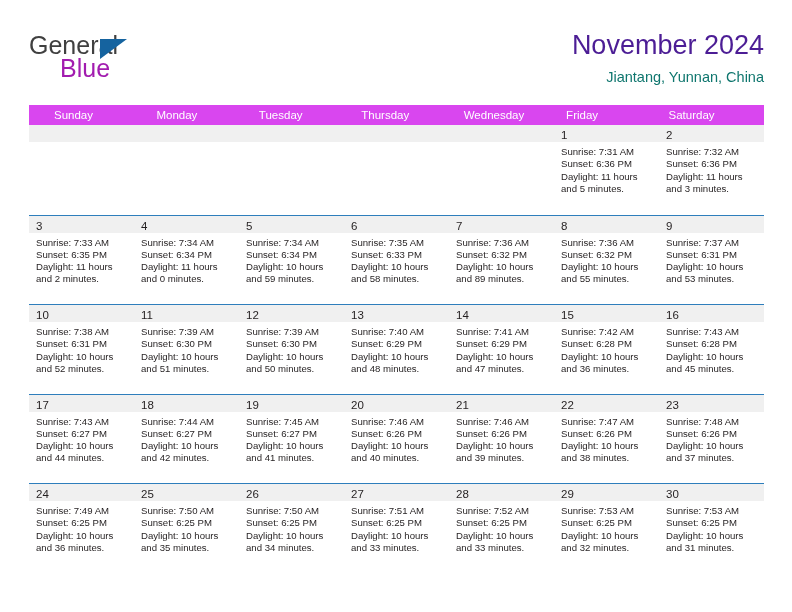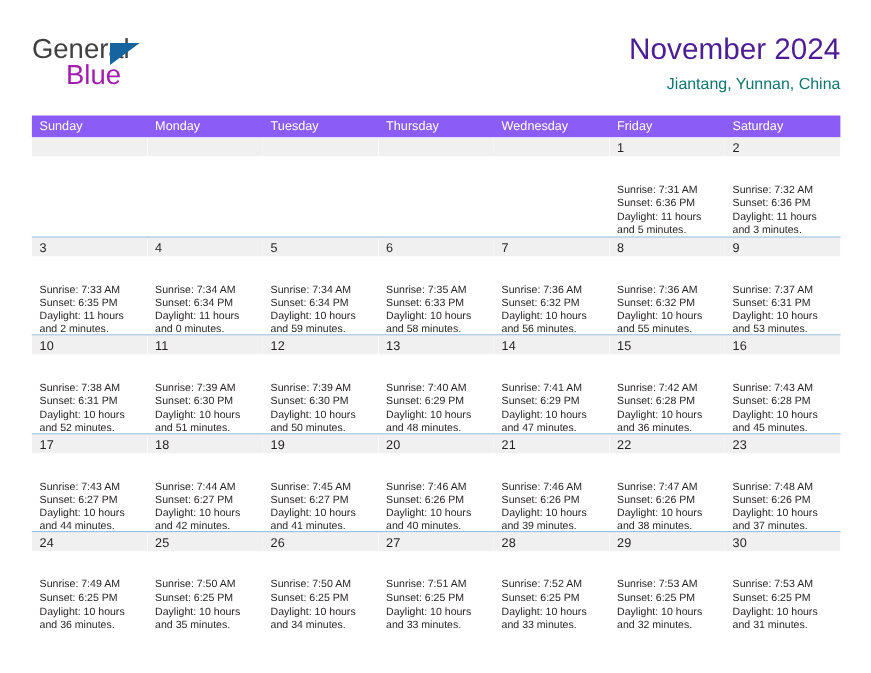--- a/index.html
+++ b/index.html
@@ -88,22 +88,23 @@
 
   
   .calendar {
     position: absolute;
     left: 29px;
     top: 105px;
     width: 735px;
   }
   .weekday-row {
     display: flex;
-    background: #8b5cf6;
+    background: #d946ef;
     height: 20px;
+    padding-left: 18px;
   }
   .weekday {
     flex: 1 1 0;
     color: #ffffff;
     font-size: 11.5px;
     line-height: 20px;
     padding-left: 7px;
     box-sizing: border-box;
     white-space: nowrap;
     overflow: hidden;
@@ -132,21 +133,20 @@
     padding-left: 7px;
     box-sizing: border-box;
   }
   .day-num {
     font-size: 11.5px;
     line-height: 17px;
     color: #231f20;
   }
   .day-body {
     padding: 4px 6px 0 7px;
-    margin-top: 21px;
   }
   .day-line {
     font-size: 9.6px;
     line-height: 12.3px;
     color: #231f20;
     white-space: nowrap;
   }
   .day-cell.empty .day-num-band { background: #f0f0f0; }
 </style>
 </head>
@@ -256,21 +256,21 @@
               <div class="day-line">Daylight: 10 hours</div>
               <div class="day-line">and 58 minutes.</div>
             </div>
           </div>
           <div class="day-cell">
             <div class="day-num-band"><span class="day-num">7</span></div>
             <div class="day-body">
               <div class="day-line">Sunrise: 7:36 AM</div>
               <div class="day-line">Sunset: 6:32 PM</div>
               <div class="day-line">Daylight: 10 hours</div>
-              <div class="day-line">and 56 minutes.</div>
+              <div class="day-line">and 89 minutes.</div>
             </div>
           </div>
           <div class="day-cell">
             <div class="day-num-band"><span class="day-num">8</span></div>
             <div class="day-body">
               <div class="day-line">Sunrise: 7:36 AM</div>
               <div class="day-line">Sunset: 6:32 PM</div>
               <div class="day-line">Daylight: 10 hours</div>
               <div class="day-line">and 55 minutes.</div>
             </div>

